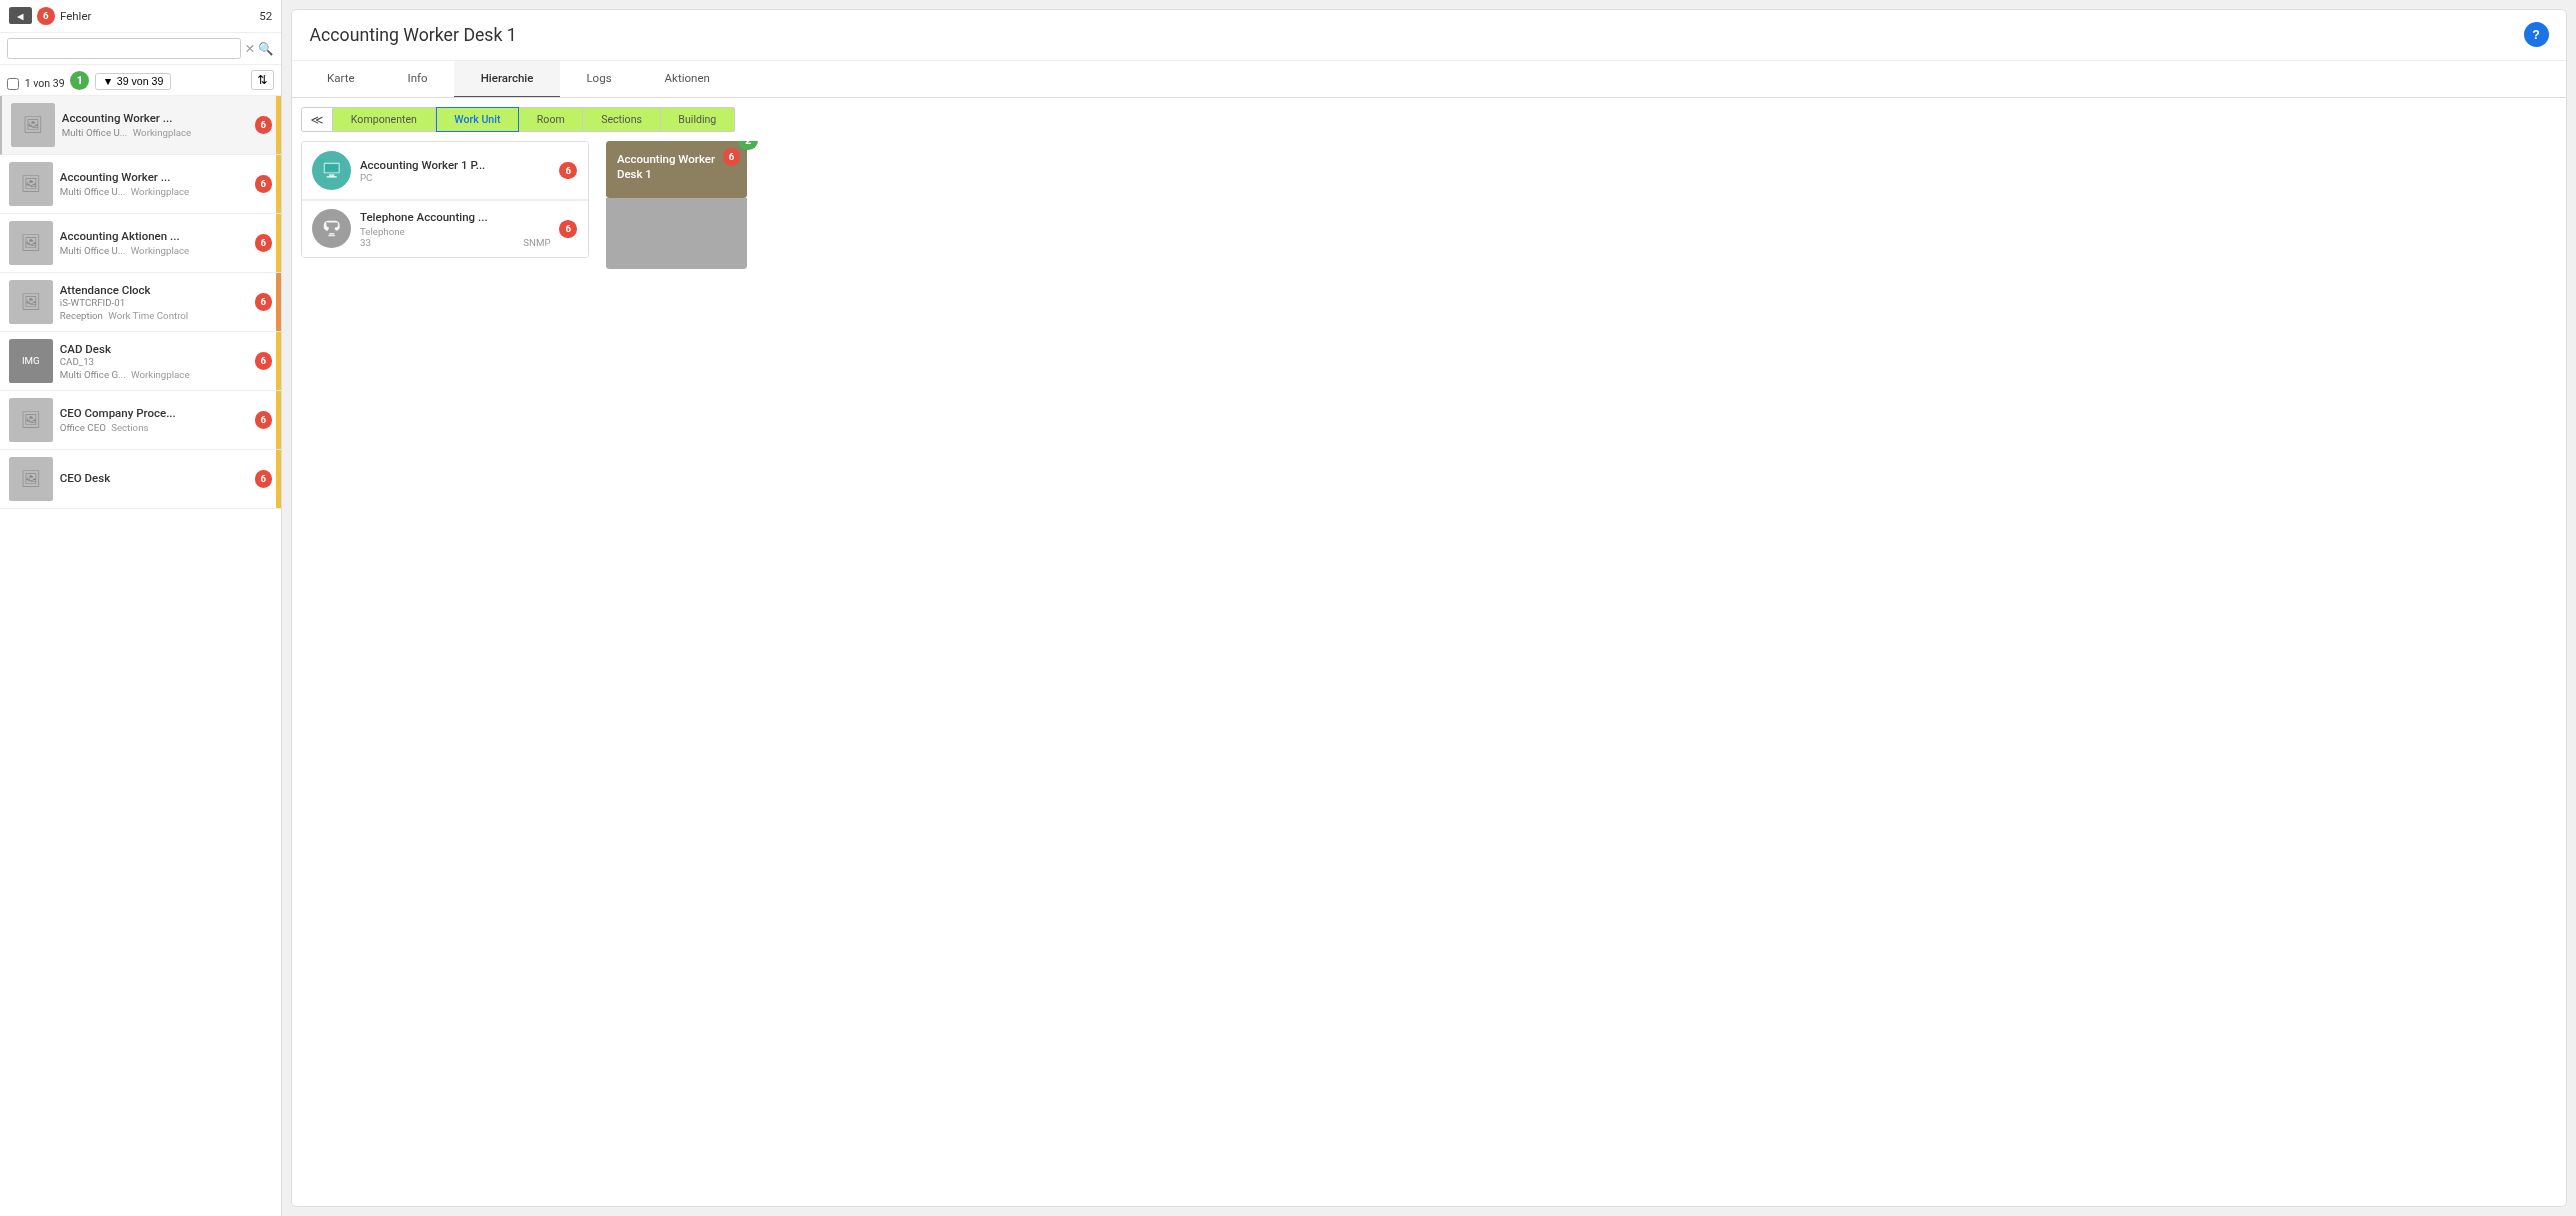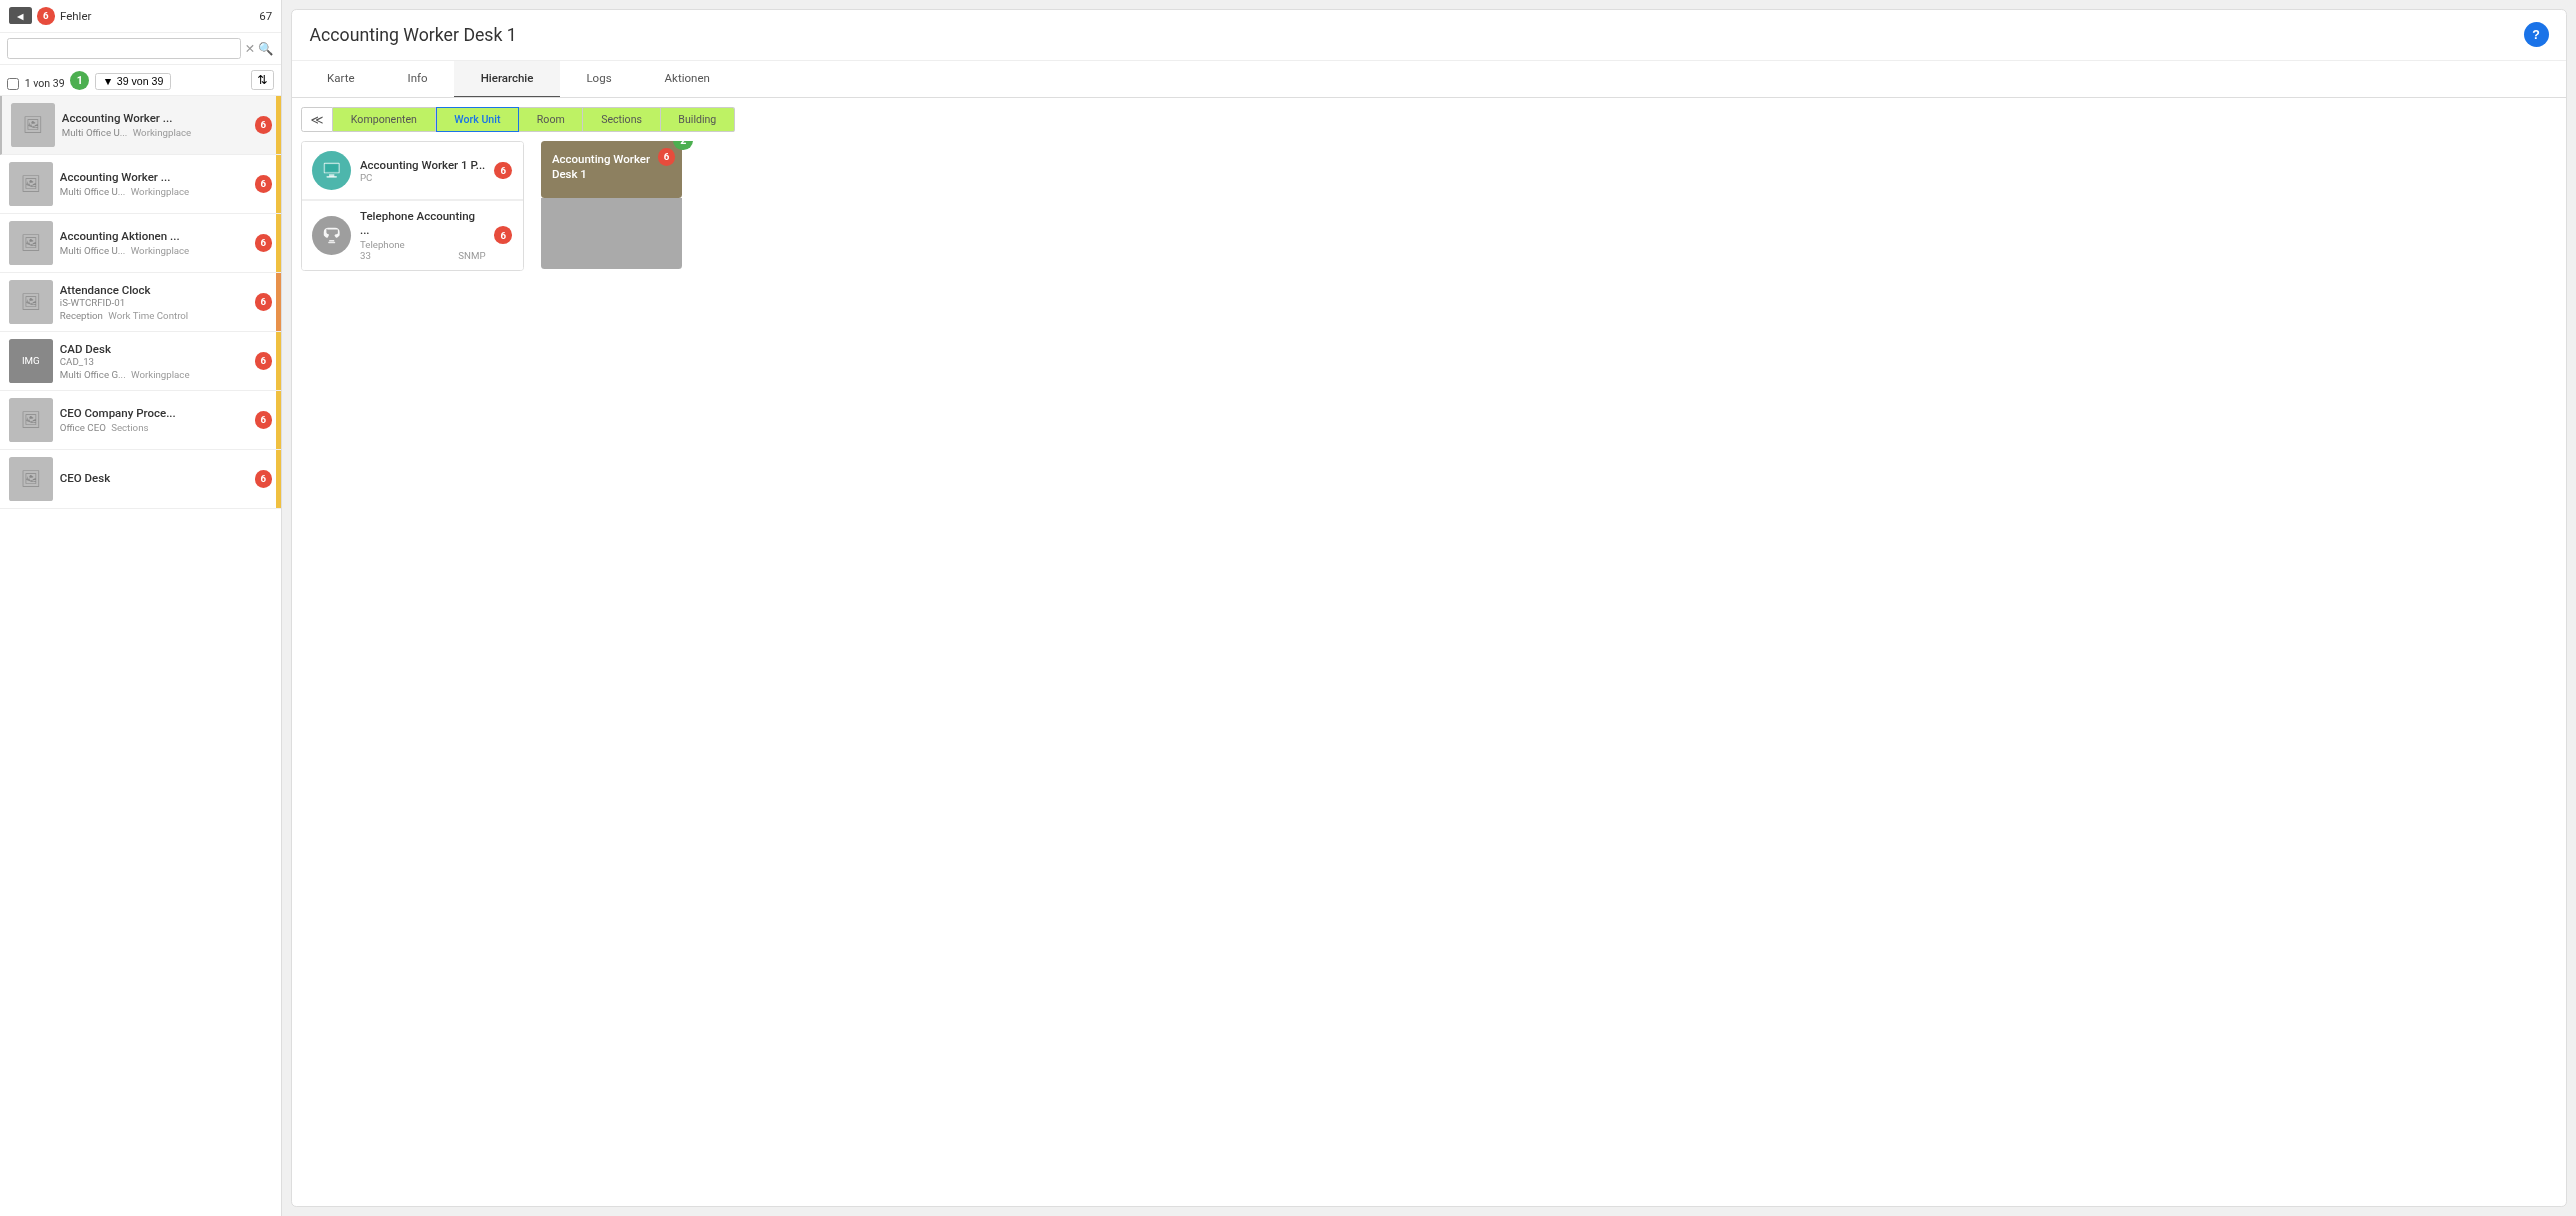--- a/index.html
+++ b/index.html
@@ -53,21 +53,21 @@
     .hierarchy-toolbar { display: flex; align-items: center; gap: 0; margin-bottom: 8.8px; }
     .collapse-btn { background: none; border: 0.9px solid #ccc; border-radius: 2.6px 0 0 2.6px; padding: 4.4px 8.8px; cursor: pointer; font-size: 12.4px; color: #555; }
     .hier-tabs { display: flex; }
     .hier-tab { padding: 5.3px 17.7px; border: 0.9px solid #ccc; border-left: none; cursor: pointer; font-size: 10.6px; color: #555; background: #bef264; }
     .hier-tab.active { border: 1.8px solid #1a73e8; color: #1a73e8; font-weight: 500; }
     .hier-tab:last-child { border-radius: 0 2.6px 2.6px 0; }
 
     .hierarchy-content { flex: 1; display: flex; gap: 17.7px; align-items: flex-start; overflow: hidden; }
 
     
-    .komponent-list { width: 223px; flex-shrink: 0; border: 0.9px solid #ddd; border-radius: 3.5px; overflow: hidden; }
+    .komponent-list { width: 288px; flex-shrink: 0; border: 0.9px solid #ddd; border-radius: 3.5px; overflow: hidden; }
     .komponent-item { display: flex; align-items: center; gap: 8.8px; padding: 8.8px 10.6px; border-bottom: 0.9px solid #eee; background: #fff; cursor: pointer; position: relative; }
     .komponent-item:last-child { border-bottom: none; }
     .komponent-icon { width: 39px; height: 39px; border-radius: 50%; display: flex; align-items: center; justify-content: center; flex-shrink: 0; }
     .komponent-icon.teal { background: #4db6ac; }
     .komponent-icon.gray-icon { background: #9e9e9e; }
     .komponent-info { flex: 1; min-width: 0; }
     .komponent-name { font-size: 11.5px; font-weight: 500; color: #333; }
     .komponent-type { font-size: 9.7px; color: #999; margin-top: 1.8px; }
     .komponent-extra { font-size: 9.7px; color: #999; display: flex; justify-content: space-between; }
     .komponent-badge { background: #e74c3c; color: #fff; border-radius: 50%; width: 17.7px; height: 17.7px; display: flex; align-items: center; justify-content: center; font-size: 9.7px; font-weight: bold; flex-shrink: 0; }
@@ -82,21 +82,21 @@
     .workunit-body { background: #aaa; border-radius: 0 0 3.5px 3.5px; height: 71px; }
   </style>
 </head>
 <body>
 
 <div class="left-panel">
   <div class="left-header">
     <button class="nav-back-btn">◄</button>
     <div class="error-badge">6</div>
     <span class="fehler-label">Fehler</span>
-    <span class="count-label">67</span>
+    <span class="count-label">52</span>
   </div>
 
   <div class="search-bar">
     <input class="search-input" type="text" placeholder="" style="">
     <button class="search-clear-btn">✕</button>
     <button class="search-btn">🔍</button>
   </div>
 
   <div class="filter-bar">
     <input type="checkbox" class="checkbox-all" style="">

